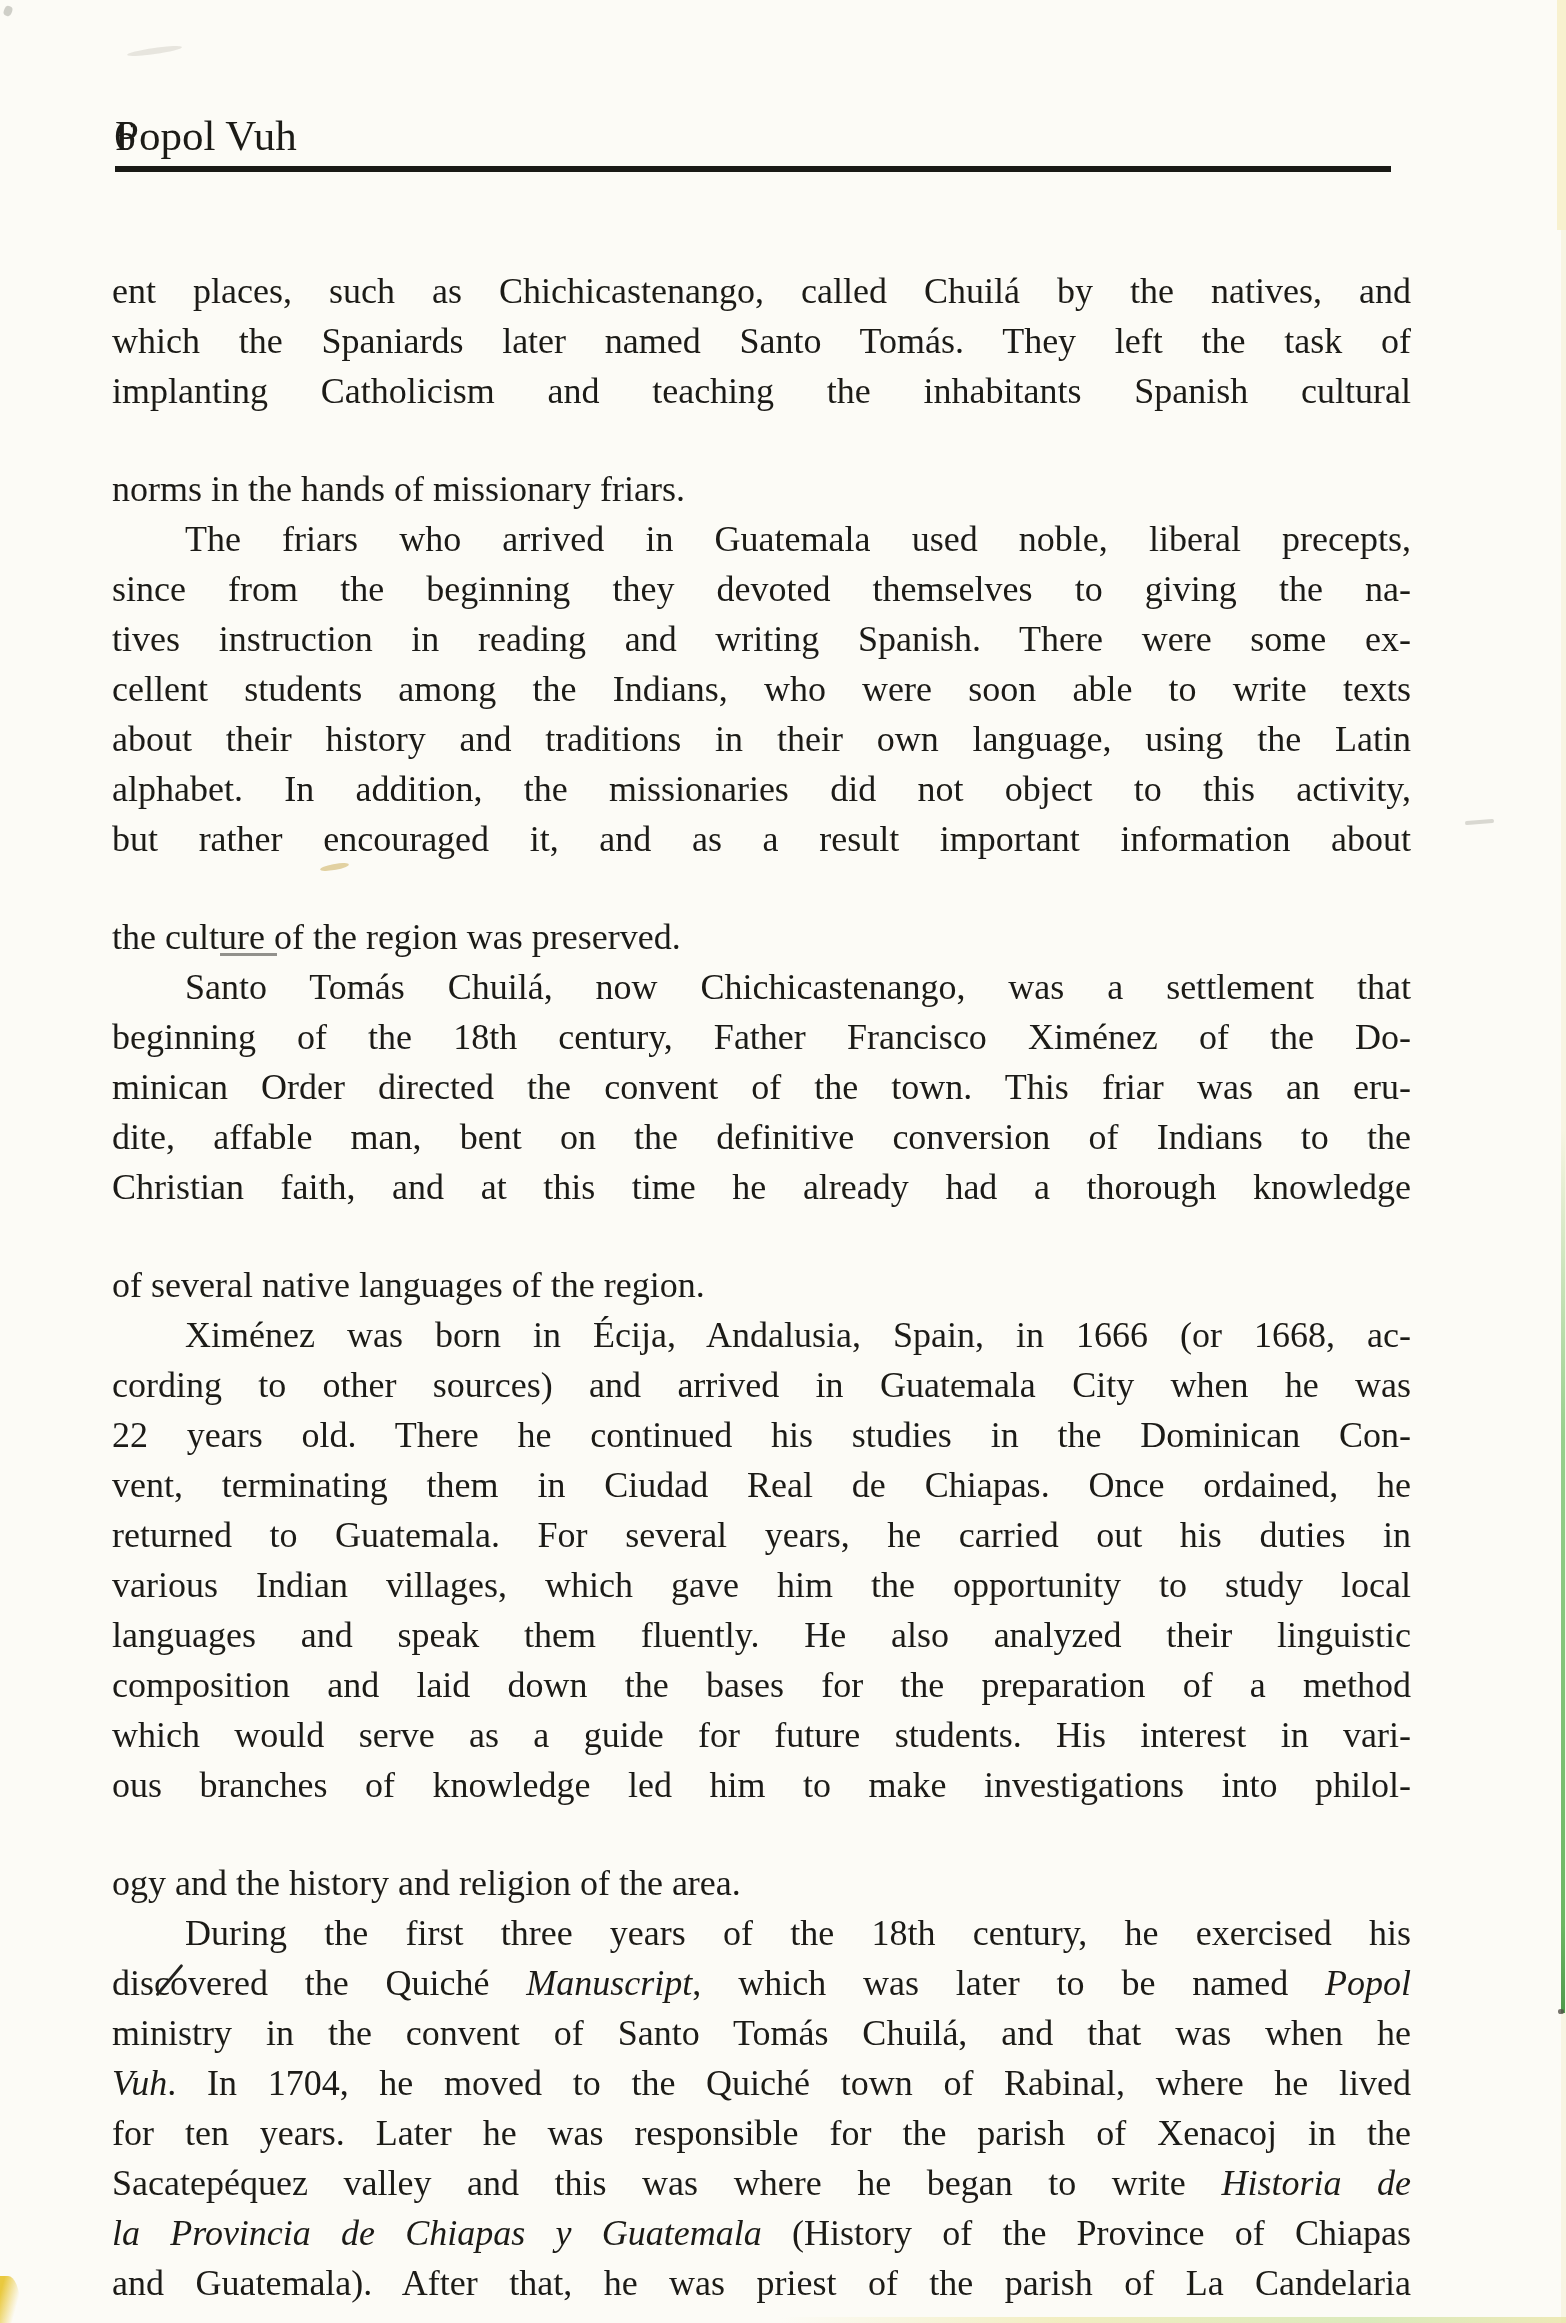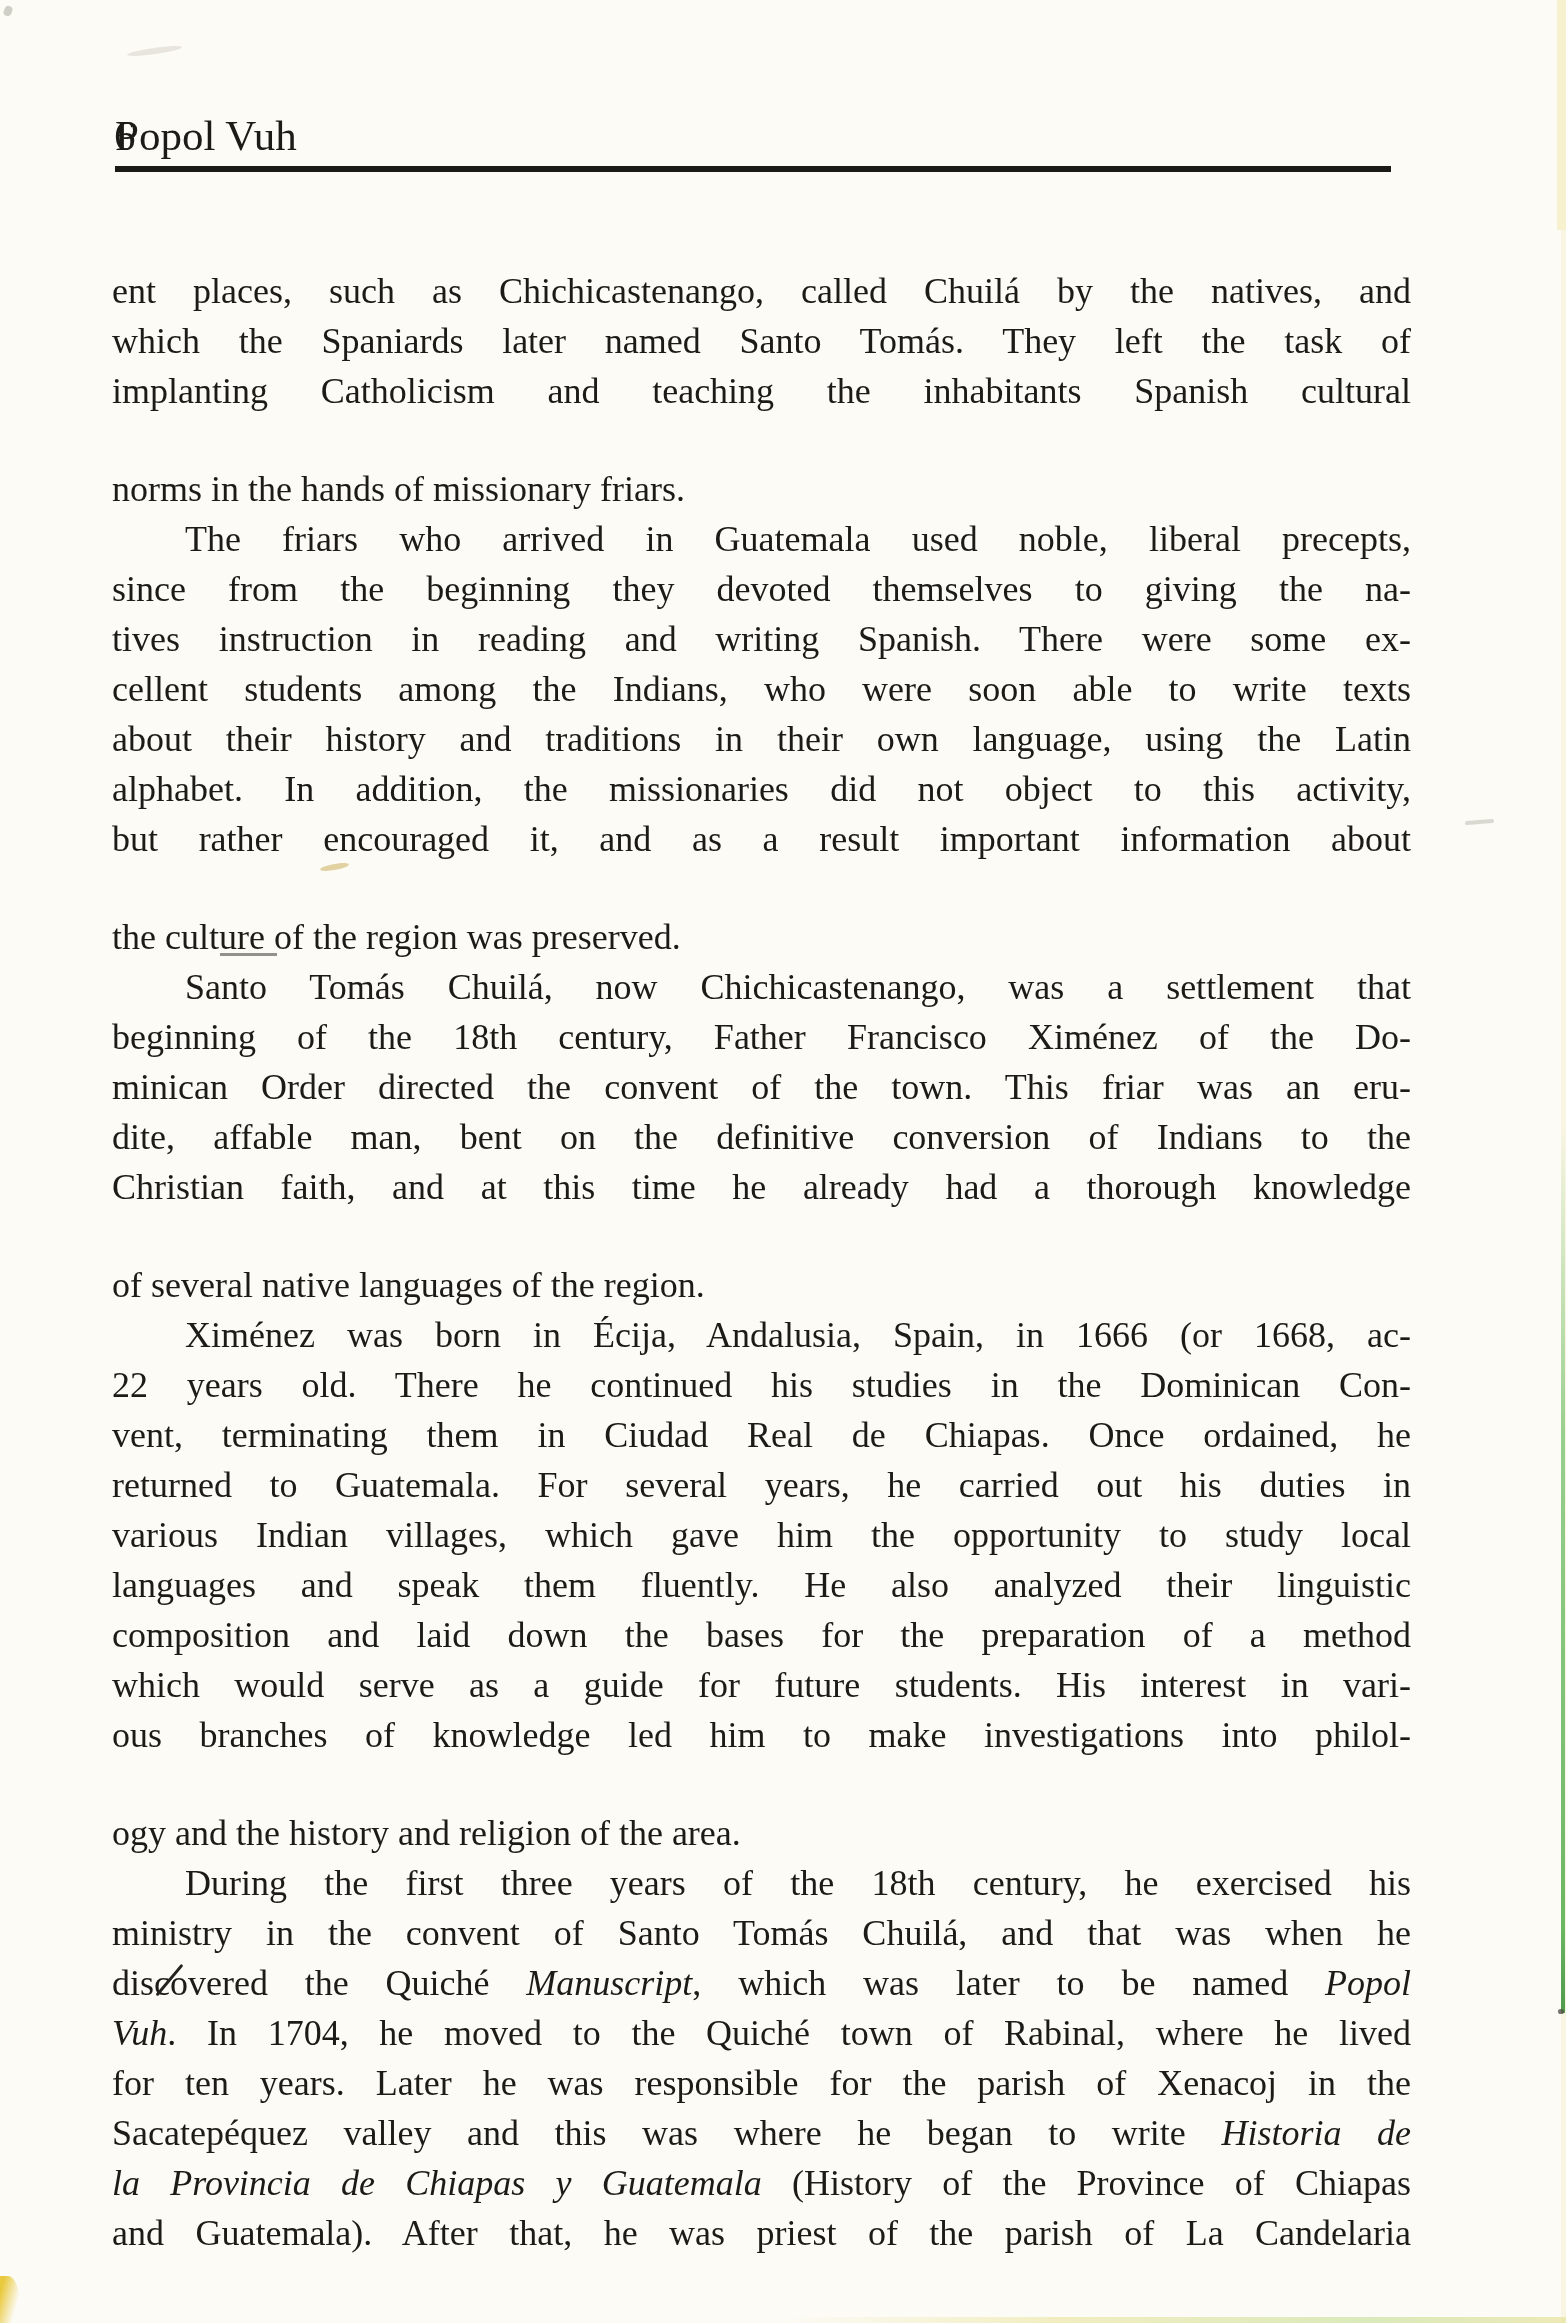--- a/index.html
+++ b/index.html
@@ -84,32 +84,33 @@
       <div class="line"><span>alphabet. In addition, the missionaries did not object to this activity,</span></div>
       <div class="line"><span>but rather encouraged it, and as a result important information about</span></div>
       <div class="line end"><span>the culture of the region was preserved.</span></div>
       <div class="line indent"><span>Santo Tomás Chuilá, now Chichicastenango, was a settlement that</span></div>
       <div class="line"><span>beginning of the 18th century, Father Francisco Ximénez of the Do-</span></div>
       <div class="line"><span>minican Order directed the convent of the town. This friar was an eru-</span></div>
       <div class="line"><span>dite, affable man, bent on the definitive conversion of Indians to the</span></div>
       <div class="line"><span>Christian faith, and at this time he already had a thorough knowledge</span></div>
       <div class="line end"><span>of several native languages of the region.</span></div>
       <div class="line indent"><span>Ximénez was born in Écija, Andalusia, Spain, in 1666 (or 1668, ac-</span></div>
+      <div class="line"><span>cording to other sources) and arrived in Guatemala City when he was</span></div>
       <div class="line"><span>22 years old. There he continued his studies in the Dominican Con-</span></div>
       <div class="line"><span>vent, terminating them in Ciudad Real de Chiapas. Once ordained, he</span></div>
       <div class="line"><span>returned to Guatemala. For several years, he carried out his duties in</span></div>
       <div class="line"><span>various Indian villages, which gave him the opportunity to study local</span></div>
       <div class="line"><span>languages and speak them fluently. He also analyzed their linguistic</span></div>
       <div class="line"><span>composition and laid down the bases for the preparation of a method</span></div>
       <div class="line"><span>which would serve as a guide for future students. His interest in vari-</span></div>
       <div class="line"><span>ous branches of knowledge led him to make investigations into philol-</span></div>
       <div class="line end"><span>ogy and the history and religion of the area.</span></div>
       <div class="line indent"><span>During the first three years of the 18th century, he exercised his</span></div>
+      <div class="line"><span>discovered the Quiché </span><span class="it">Manuscript</span><span>, which was later to be named </span><span class="it">Popol</span></div>
       <div class="line"><span>ministry in the convent of Santo Tomás Chuilá, and that was when he</span></div>
-      <div class="line"><span>discovered the Quiché </span><span class="it">Manuscript</span><span>, which was later to be named </span><span class="it">Popol</span></div>
       <div class="line"><span class="it">Vuh</span><span>. In 1704, he moved to the Quiché town of Rabinal, where he lived</span></div>
       <div class="line"><span>for ten years. Later he was responsible for the parish of Xenacoj in the</span></div>
       <div class="line"><span>Sacatepéquez valley and this was where he began to write </span><span class="it">Historia de</span></div>
       <div class="line"><span class="it">la Provincia de Chiapas y Guatemala</span><span> (History of the Province of Chiapas</span></div>
       <div class="line"><span>and Guatemala). After that, he was priest of the parish of La Candelaria</span></div>
     </main>
 
   <div class="art art-topleft-speck"></div>
   <div class="art art-top-smudge"></div>
   <div class="art art-right-yellow"></div>

